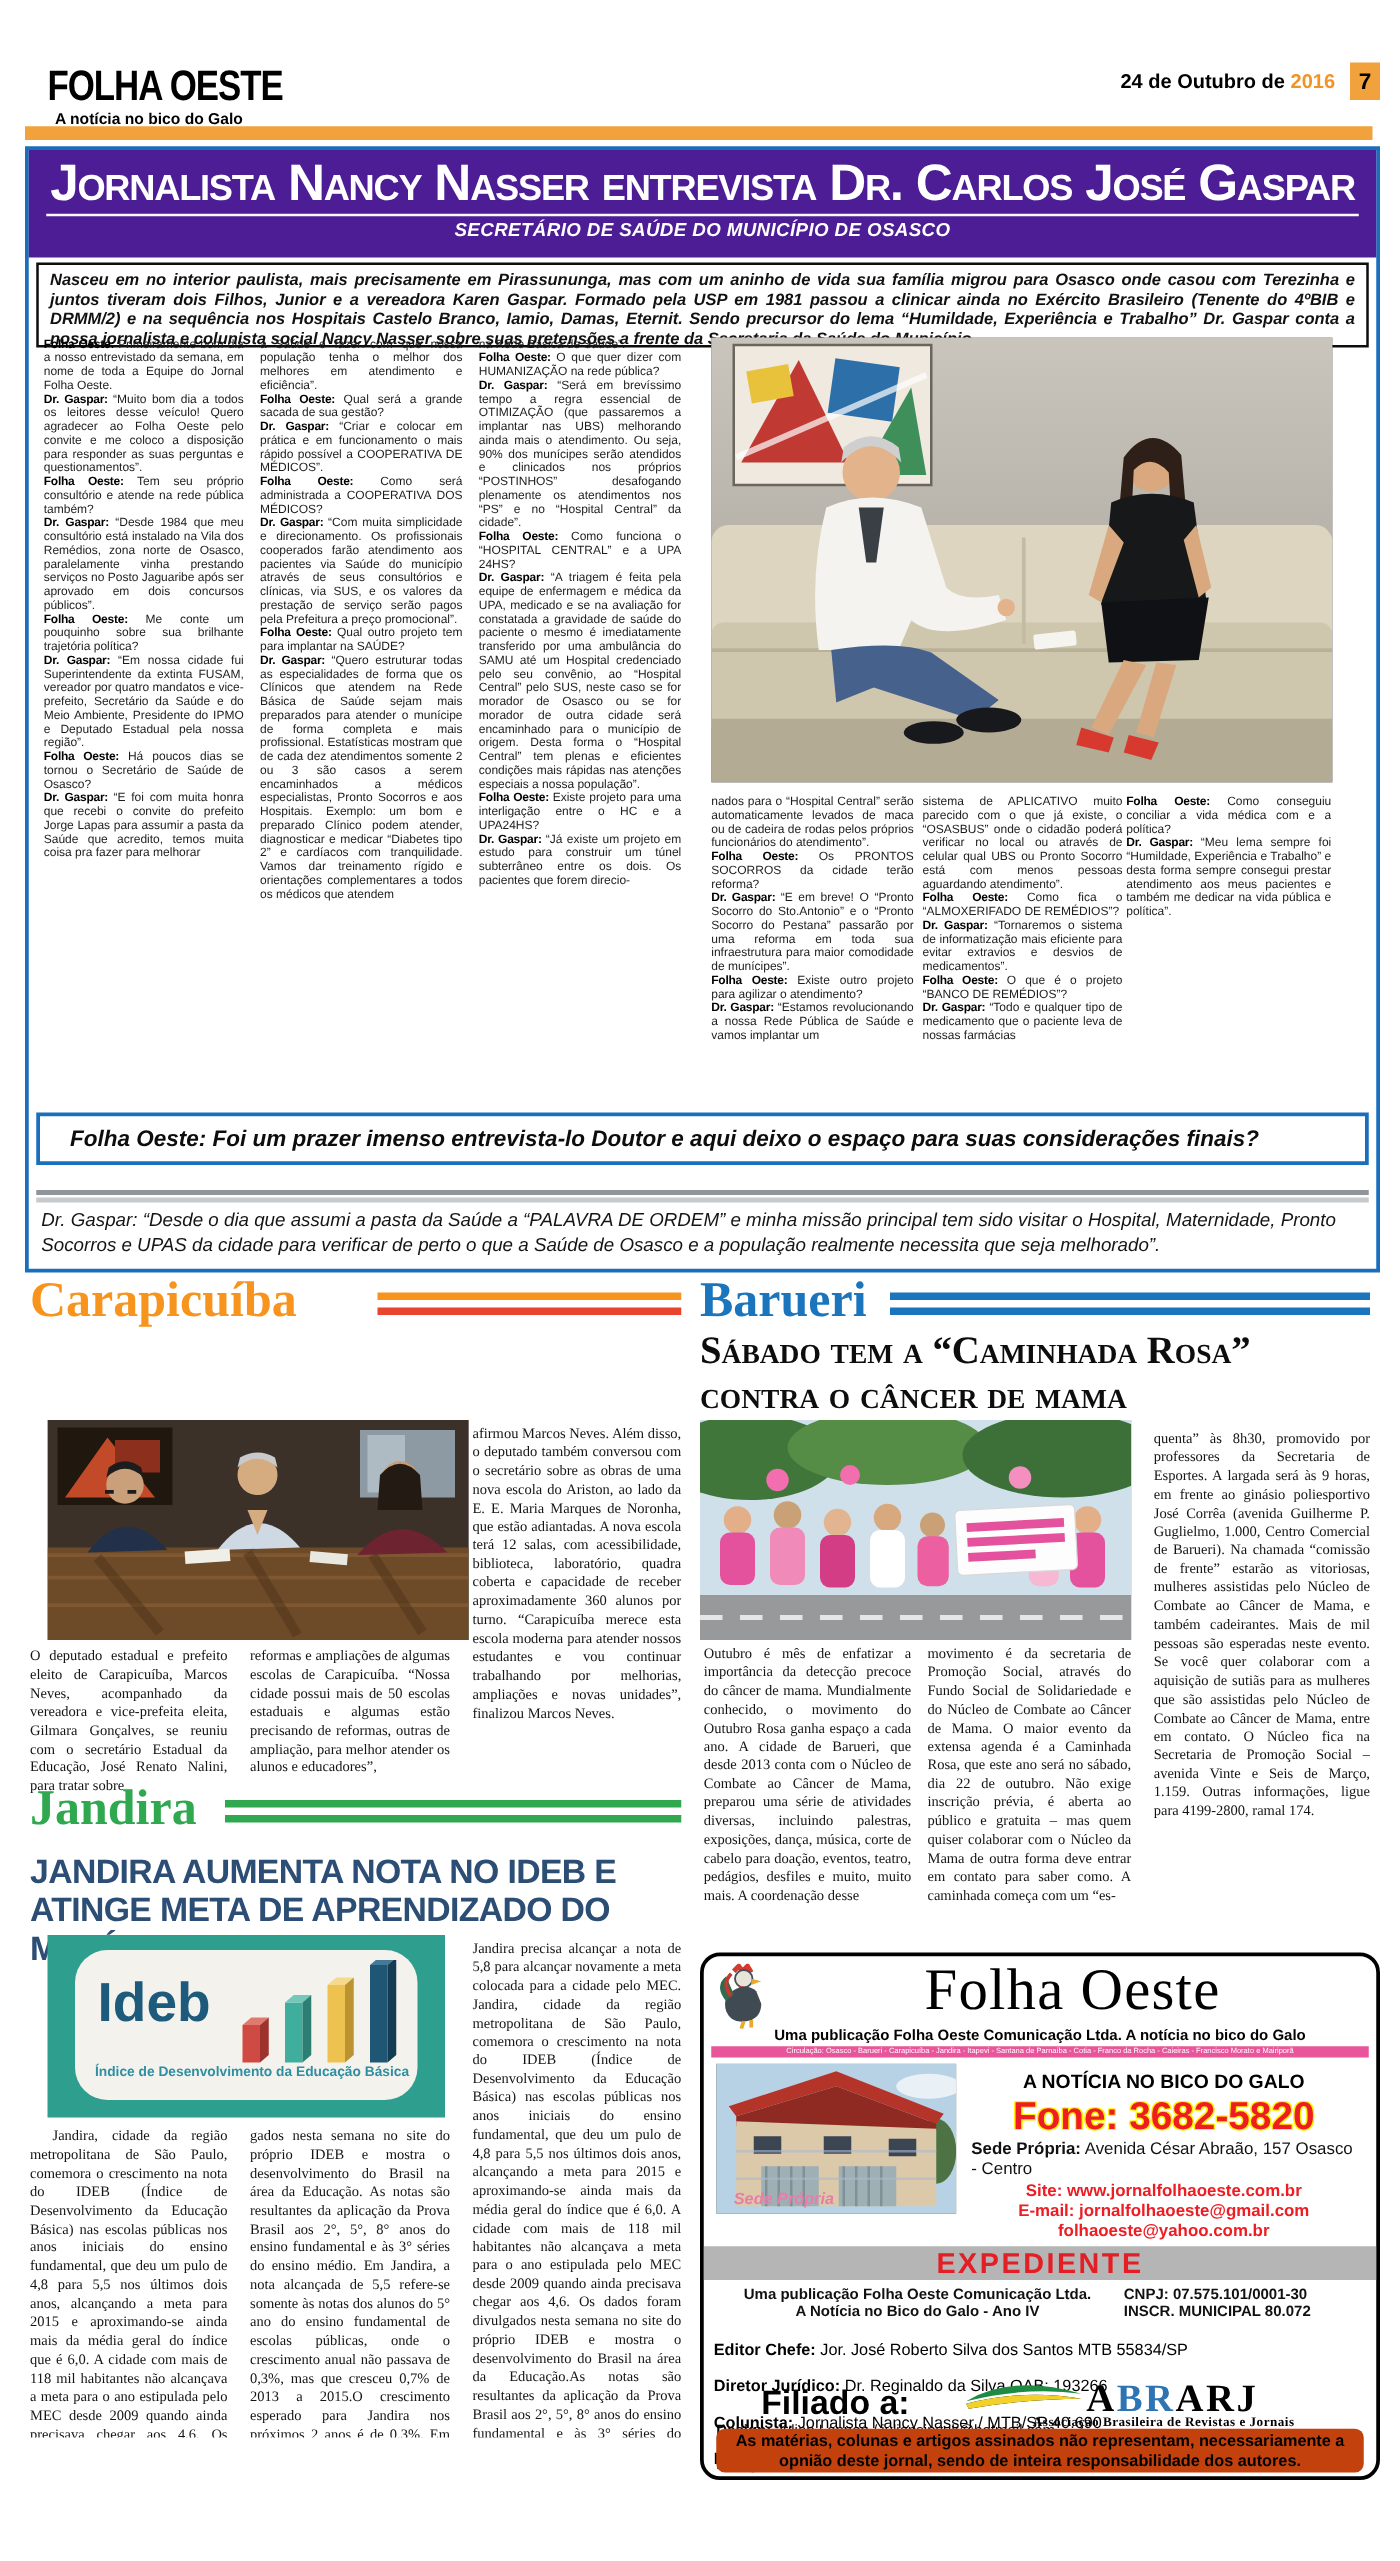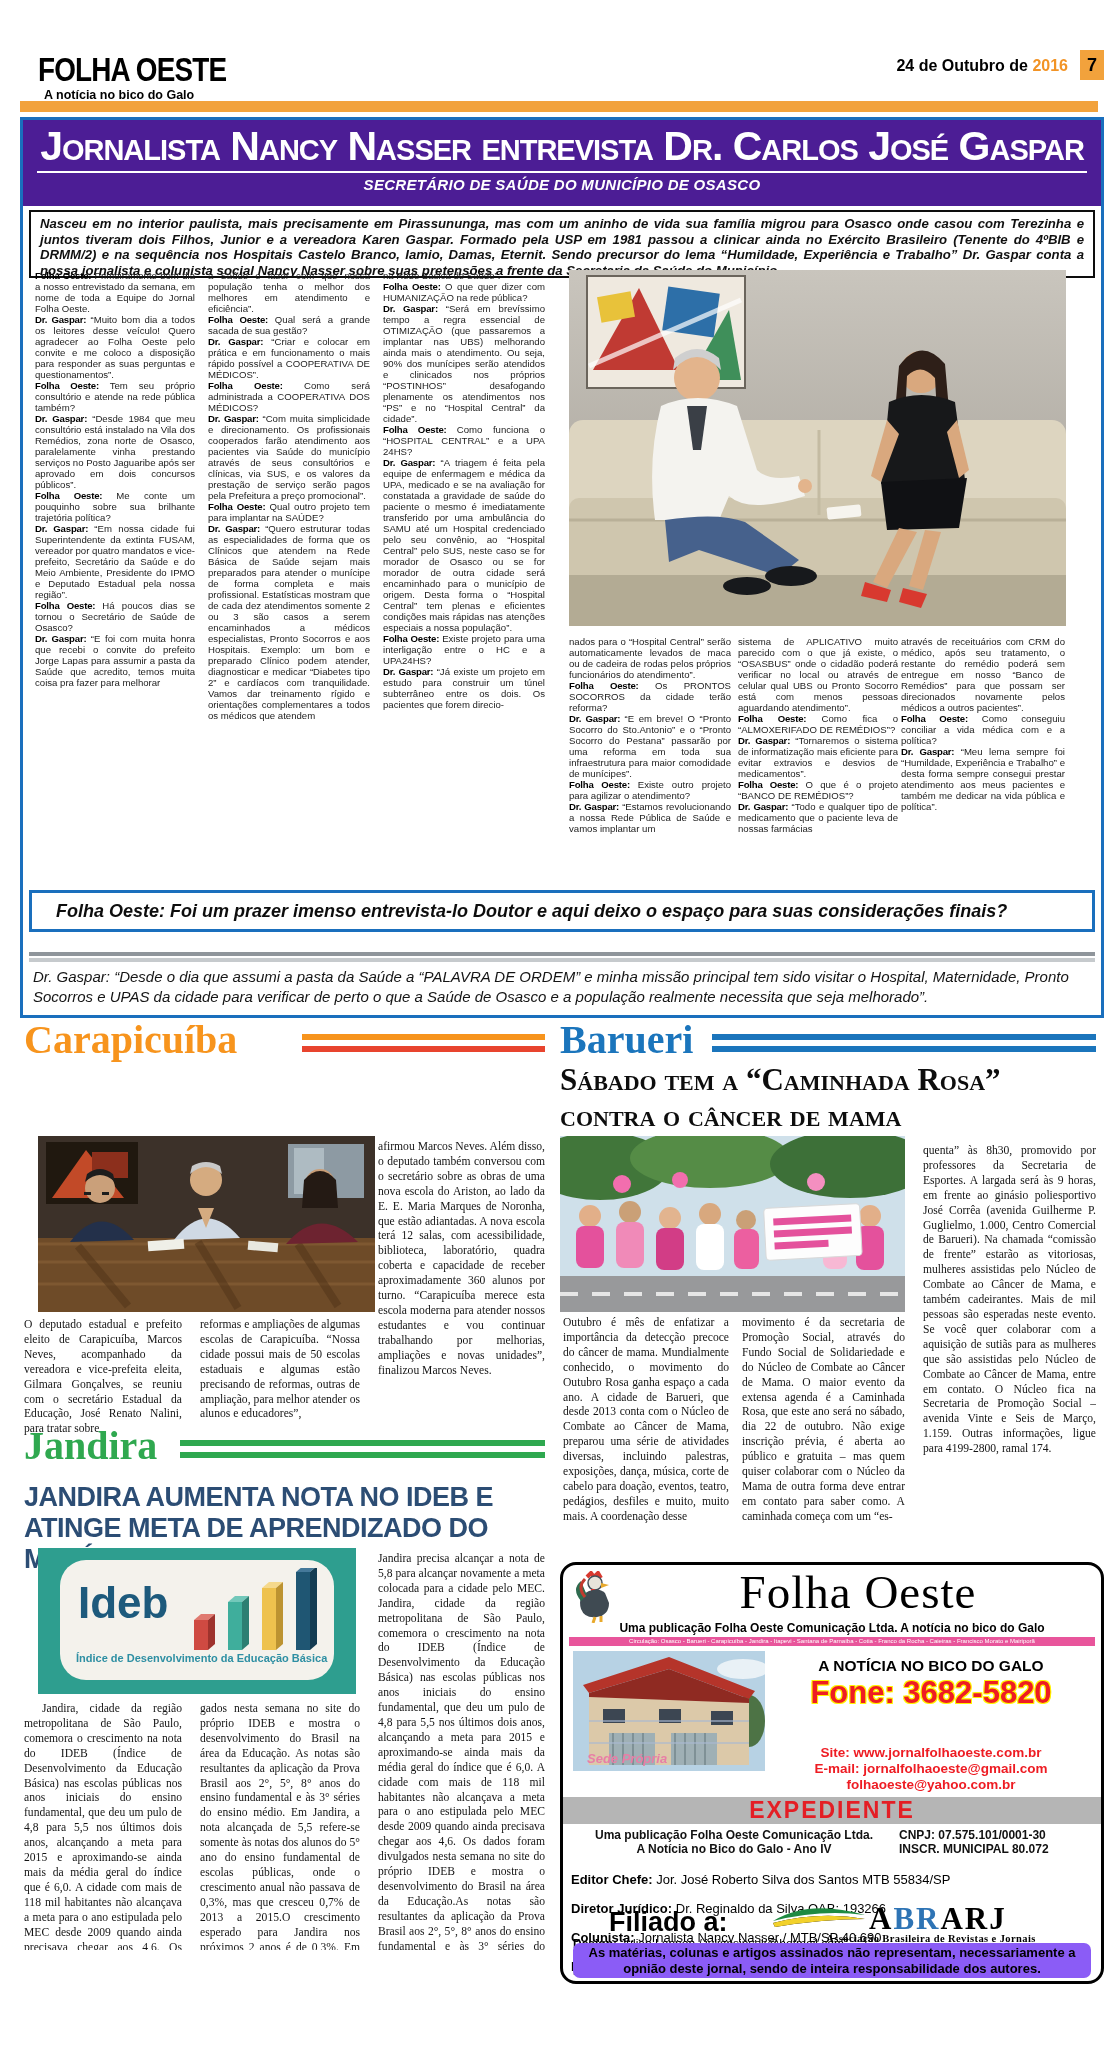--- a/index.html
+++ b/index.html
@@ -53,21 +53,21 @@
   .ad-red{font-size:13.5px;font-weight:800;color:#ee1c23;text-align:center;line-height:16.5px;}
   .expbar{background:#b5b5b5;text-align:center;}
   .expbar span{color:#e41e25;font-weight:800;font-size:23px;letter-spacing:2px;}
   .exp-line{font-size:13px;line-height:16px;color:#000;}
   .exp-line .lead{font-weight:700;}
   .exp-small{font-size:12px;line-height:14.5px;}
   .filiado{font-size:27px;font-weight:700;color:#000;}
   .abrarj{font-family:"Liberation Serif",serif;font-weight:700;font-size:31px;letter-spacing:2px;color:#000;}
   .abrarj .blue{color:#2e74b5;}
   .abrarj-cap{font-family:"Liberation Serif",serif;font-weight:700;font-size:10.5px;color:#000;letter-spacing:.4px;}
-  .disclaimer{background:#8b5cf6;border-radius:7px;font-weight:800;font-size:13px;line-height:15.5px;
+  .disclaimer{background:#c2410c;border-radius:7px;font-weight:800;font-size:13px;line-height:15.5px;
               text-align:center;color:#000;padding:2px 14px;}
 </style>
 </head>
 <body>
 
 <div id="page">
 
   <div class="abs masthead" style="left:38px;top:50px;">FOLHA OESTE</div>
   <div class="abs tagline" style="left:44px;top:88px;">A notícia no bico do Galo</div>
   <div class="abs dateline" style="right:52px;top:57px;">
@@ -174,21 +174,20 @@
         <p><b class="lead">Dr. Gaspar: </b>“Todo e qualquer tipo de medicamento que o paciente leva de nossas farmácias</p>
       </div>
     <div class="abs col" style="left:546px;top:516px;width:162px;height:248px;">
         <p>nados para o “Hospital Central” serão automaticamente levados de maca ou de cadeira de rodas pelos próprios funcionários do atendimento”.</p>
         <p><b class="lead">Folha Oeste: </b>Os PRONTOS SOCORROS da cidade terão reforma?</p>
         <p><b class="lead">Dr. Gaspar: </b>“E em breve! O “Pronto Socorro do Sto.Antonio” e o “Pronto Socorro do Pestana” passarão por uma reforma em toda sua infraestrutura para maior comodidade de munícipes”.</p>
         <p><b class="lead">Folha Oeste: </b>Existe outro projeto para agilizar o atendimento?</p>
         <p><b class="lead">Dr. Gaspar: </b>“Estamos revolucionando a nossa Rede Pública de Saúde e vamos implantar um</p>
       </div>
     <div class="abs col" style="left:878px;top:516px;width:164px;height:248px;">
-        <p>através de receituários com CRM do médico, após seu tratamento, o restante do remédio poderá sem entregue em nosso “Banco de Remédios” para que possam ser direcionados novamente pelos médicos a outros pacientes”.</p>
         <p><b class="lead">Folha Oeste: </b>Como conseguiu conciliar a vida médica com e a política?</p>
         <p><b class="lead">Dr. Gaspar: </b>“Meu lema sempre foi “Humildade, Experiência e Trabalho” e desta forma sempre consegui prestar atendimento aos meus pacientes e também me dedicar na vida pública e política”.</p>
       </div>
 
     <div class="abs qbanner" style="left:6px;right:6px;top:770px;">Folha Oeste: Foi um prazer imenso entrevista-lo Doutor e aqui deixo o espaço para suas considerações finais?</div>
     <div class="abs grule1" style="left:6px;right:6px;top:832px;"></div>
     <div class="abs grule2" style="left:6px;right:6px;top:838px;"></div>
     <div class="abs fquote" style="left:10px;right:10px;top:847px;">Dr. Gaspar: “Desde o dia que assumi a pasta da Saúde a “PALAVRA DE ORDEM” e minha missão principal tem sido visitar o Hospital, Maternidade, Pronto Socorros e UPAS da cidade para verificar de perto o que a Saúde de Osasco e a população realmente necessita que seja melhorado”.</div>
   </div>
 
@@ -363,20 +362,23 @@
         <rect x="36" y="82" width="46" height="32" fill="#9fb0b5"></rect>
           <rect x="98" y="82" width="46" height="32" fill="#9fb0b5"></rect>
         <path d="M40 82 V114 M50 82 V114 M60 82 V114 M70 82 V114 M102 82 V114 M112 82 V114 M122 82 V114 M132 82 V114" stroke="#7f9196" stroke-width="2"></path>
         <path d="M16 70 H176 M16 92 H176" stroke="#aab9d2" stroke-width="2" opacity=".6"></path>
         <text x="14" y="112" font-family="Liberation Sans, sans-serif" font-size="13" font-weight="bold" font-style="italic" fill="#e87ea6">Sede Própria</text>
       </svg>
     </div>
 
     <div class="abs ad-tag" style="left:208px;right:10px;top:92px;">A NOTÍCIA NO BICO DO GALO</div>
     <div class="abs ad-fone" style="left:208px;right:10px;top:110px;">Fone: 3682-5820</div>
+    <div class="abs ad-sede" style="left:214px;right:12px;top:146px;">
+      <b>Sede Própria:</b><span> Avenida César Abraão, 157 Osasco - Centro</span>
+    </div>
     <div class="abs ad-red" style="left:208px;right:10px;top:180px;">Site: www.jornalfolhaoeste.com.br</div>
     <div class="abs ad-red" style="left:208px;right:10px;top:196px;">E-mail: jornalfolhaoeste@gmail.com</div>
     <div class="abs ad-red" style="left:208px;right:10px;top:212px;">folhaoeste@yahoo.com.br</div>
 
     <div class="abs expbar" style="left:0;right:0;top:232px;height:27px;">
       <span>EXPEDIENTE</span>
     </div>
     <div class="abs" style="left:16px;top:263px;width:310px;text-align:center;font-weight:800;font-size:12px;line-height:14px;">
       <div>Uma publicação Folha Oeste Comunicação Ltda.</div>
       <div>A Notícia no Bico do Galo - Ano IV</div>

